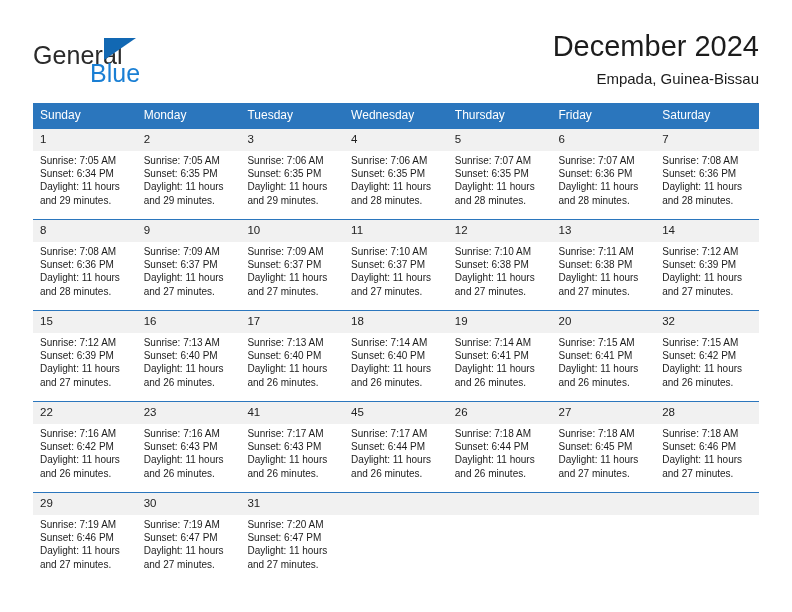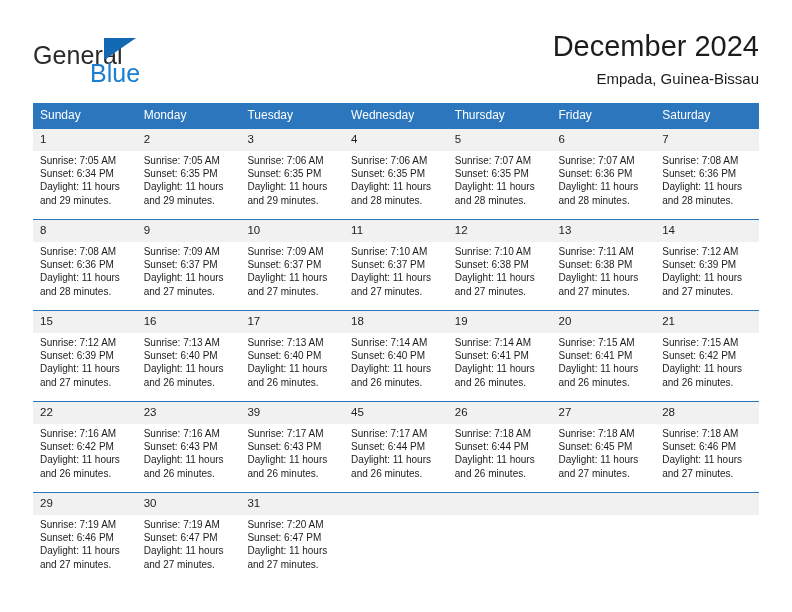--- a/index.html
+++ b/index.html
@@ -342,21 +342,21 @@
           </td>
           <td>
             <div class="daynum">20</div>
             <div class="cell-body">
               <div>Sunrise: 7:15 AM</div>
               <div>Sunset: 6:41 PM</div>
               <div class="dl">Daylight: 11 hours and 26 minutes.</div>
             </div>
           </td>
           <td>
-            <div class="daynum">21</div>
+            <div class="daynum">32</div>
             <div class="cell-body">
               <div>Sunrise: 7:15 AM</div>
               <div>Sunset: 6:42 PM</div>
               <div class="dl">Daylight: 11 hours and 26 minutes.</div>
             </div>
           </td>
         </tr>
         <tr>
           <td>
             <div class="daynum">22</div>
@@ -368,21 +368,21 @@
           </td>
           <td>
             <div class="daynum">23</div>
             <div class="cell-body">
               <div>Sunrise: 7:16 AM</div>
               <div>Sunset: 6:43 PM</div>
               <div class="dl">Daylight: 11 hours and 26 minutes.</div>
             </div>
           </td>
           <td>
-            <div class="daynum">39</div>
+            <div class="daynum">41</div>
             <div class="cell-body">
               <div>Sunrise: 7:17 AM</div>
               <div>Sunset: 6:43 PM</div>
               <div class="dl">Daylight: 11 hours and 26 minutes.</div>
             </div>
           </td>
           <td>
             <div class="daynum">45</div>
             <div class="cell-body">
               <div>Sunrise: 7:17 AM</div>

